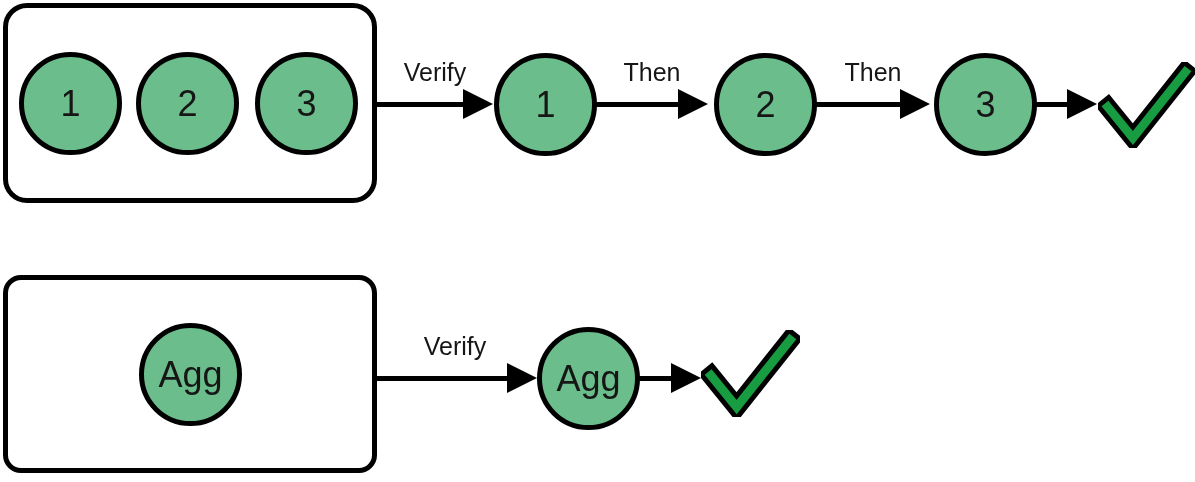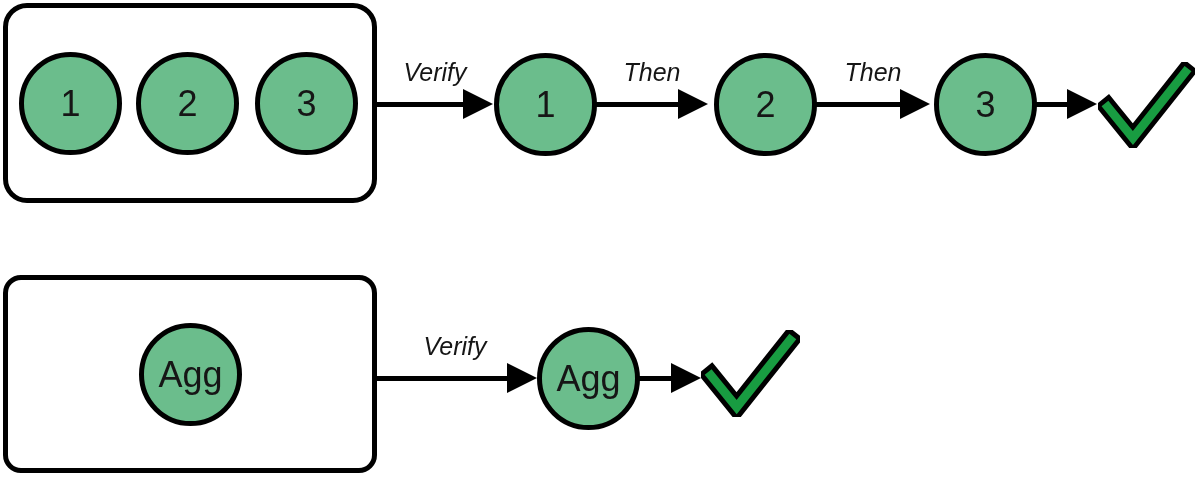--- a/index.html
+++ b/index.html
@@ -50,21 +50,20 @@
   .arrow-head {
     width: 0; height: 0;
     border-left: 30px solid var(--outline);
     border-top: 15px solid transparent;
     border-bottom: 15px solid transparent;
     margin-left: -1px;
   }
   .flow-label {
     position: absolute;
     height: 32px;
-    font-style: italic;
     font-size: 25px;
     color: var(--text);
     text-align: center;
     line-height: 32px;
   }
   .check { position: absolute; }
   .check .check-outline {
     fill: none;
     stroke: var(--outline);
     stroke-width: 19;

